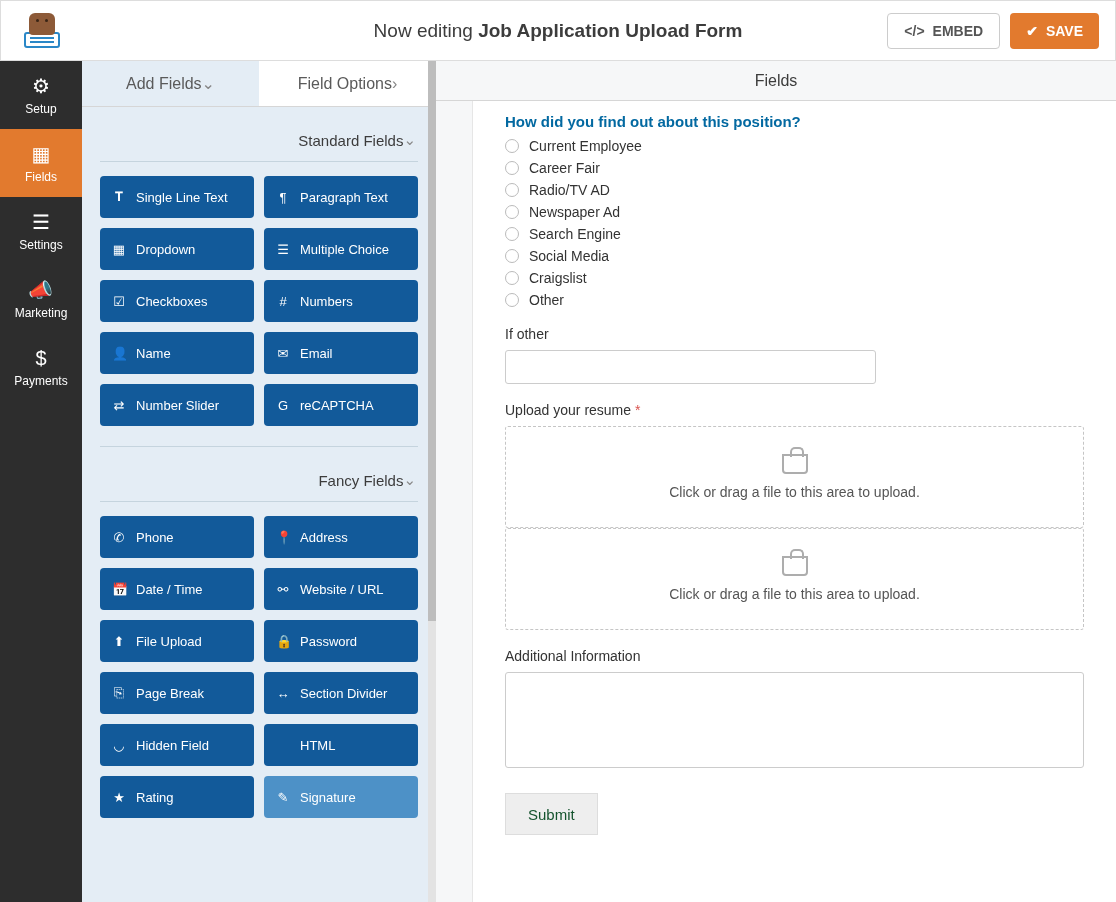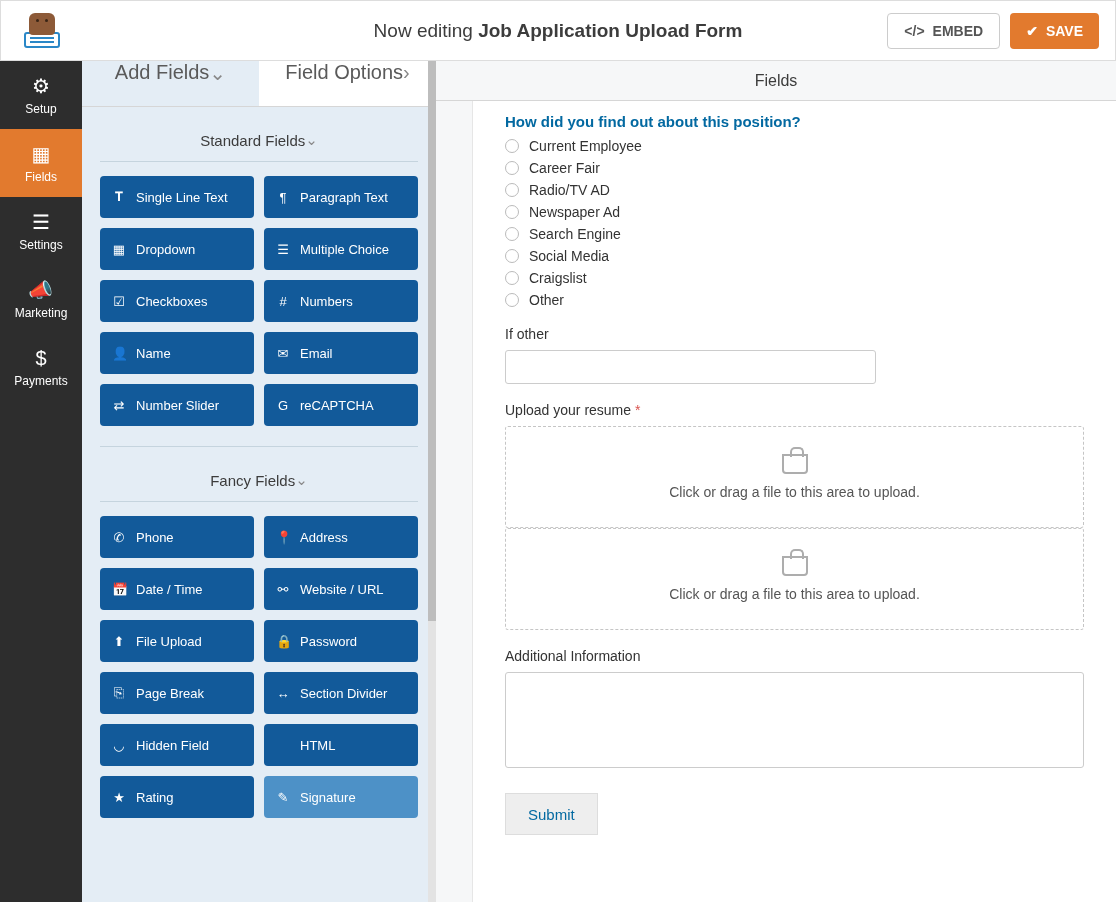--- a/index.html
+++ b/index.html
@@ -17,25 +17,25 @@
 .btn{height:36px;padding:0 16px;border-radius:4px;font-size:14px;font-weight:600;display:flex;align-items:center;gap:8px;cursor:pointer;border:none}
 .btn-embed{background:#fff;border:1px solid #ccc;color:#555}
 .btn-save{background:#e27a2e;color:#fff}
 .main{display:flex;height:calc(902px - 61px)}
 .vnav{width:82px;background:#2d2d2d}
 .vnav-item{height:68px;display:flex;flex-direction:column;align-items:center;justify-content:center;gap:4px;color:#fff;font-size:12px;cursor:pointer}
 .vnav-item.active{background:#e27a2e}
 .vnav-ico{font-size:20px}
 .side{width:354px;display:flex;flex-direction:column;position:relative}
 .side-tabs{display:flex;height:46px;border-bottom:1px solid #d6d6d6}
-.side-tab{flex:1;display:flex;align-items:flex-start;justify-content:center;font-size:20px;color:#5a5a5a;cursor:pointer}
+.side-tab{flex:1;display:flex;align-items:center;justify-content:center;font-size:16px;color:#5a5a5a;cursor:pointer}
 .side-tab.active{background:#e4edf5}
 .side-tab.inactive{background:#fff}
 .side-body{flex:1;background:#e4edf5;overflow-y:auto;padding:0 18px 20px}
-.section-head{display:flex;align-items:center;justify-content:center;padding:24px 2px 12px;border-bottom:1px solid #c5d4de;color:#3c3c3c;font-size:15px;cursor:pointer}
+.section-head{display:flex;align-items:center;justify-content:flex-end;padding:24px 2px 12px;border-bottom:1px solid #c5d4de;color:#3c3c3c;font-size:15px;cursor:pointer}
 .section-head.second{border-top:1px solid #c5d4de;margin-top:20px}
 .chev{color:#888}
 .field-grid{display:grid;grid-template-columns:1fr 1fr;gap:10px;margin-top:14px}
 .fbtn{height:42px;background:#125a9a;color:#fff;border-radius:4px;display:flex;align-items:center;padding:0 12px;gap:10px;font-size:13px;cursor:pointer}
 .fbtn.faded{background:#4d91c7}
 .fico{width:14px;font-size:13px;text-align:center}
 .scrollbar{width:8px;background:#e3e3e3;position:absolute;right:0;top:0;bottom:0}
 .thumb{width:8px;background:#bdbdbd;position:absolute;top:0;height:560px}
 .preview{flex:1;display:flex;flex-direction:column}
 .prev-head{height:40px;border-bottom:1px solid #d6d6d6;display:flex;align-items:center;justify-content:center;font-size:16px;color:#3c3c3c;background:#f6f7f8}
@@ -44,21 +44,21 @@
 .radios{display:flex;flex-direction:column;gap:6px;margin-bottom:18px}
 .radio-row{display:flex;align-items:center;gap:10px;font-size:14px;color:#333}
 .radio-dot{width:14px;height:14px;border:1px solid #bbb;border-radius:50%}
 .lbl{font-size:14px;color:#333;margin:18px 0 8px;display:block}
 .req{color:#d9534f}
 .tinput{width:64%;height:34px;border:1px solid #ccc;border-radius:3px}
 .drop{border:1px dashed #c5c5c5;border-radius:3px;height:102px;display:flex;flex-direction:column;align-items:center;justify-content:center;gap:10px;color:#555;font-size:14px}
 .up-ico{width:26px;height:20px;border:2px solid #adadad;border-radius:0 0 4px 4px;position:relative}
 .up-ico::before{content:"";position:absolute;top:-9px;left:6px;width:10px;height:8px;border:2px solid #adadad;border-bottom:none;border-radius:5px 5px 0 0}
 .tarea{width:100%;height:96px;border:1px solid #ccc;border-radius:3px;resize:none;position:relative}
-.submit{margin-top:22px;height:42px;padding:0 22px;background:#eee;border:1px solid #ddd;font-size:15px;color:#0369a1;cursor:pointer}
+.submit{margin-top:22px;height:42px;padding:0 22px;background:#eee;border:1px solid #ddd;font-size:15px;color:#14532d;cursor:pointer}
 </style>
 </head>
 <body>
 
 <div class="top-bar">
   <div class="logo">
     <div class="logo-face"></div>
     <div class="logo-card">
         <div class="logo-line"></div>
         <div class="logo-line"></div>

